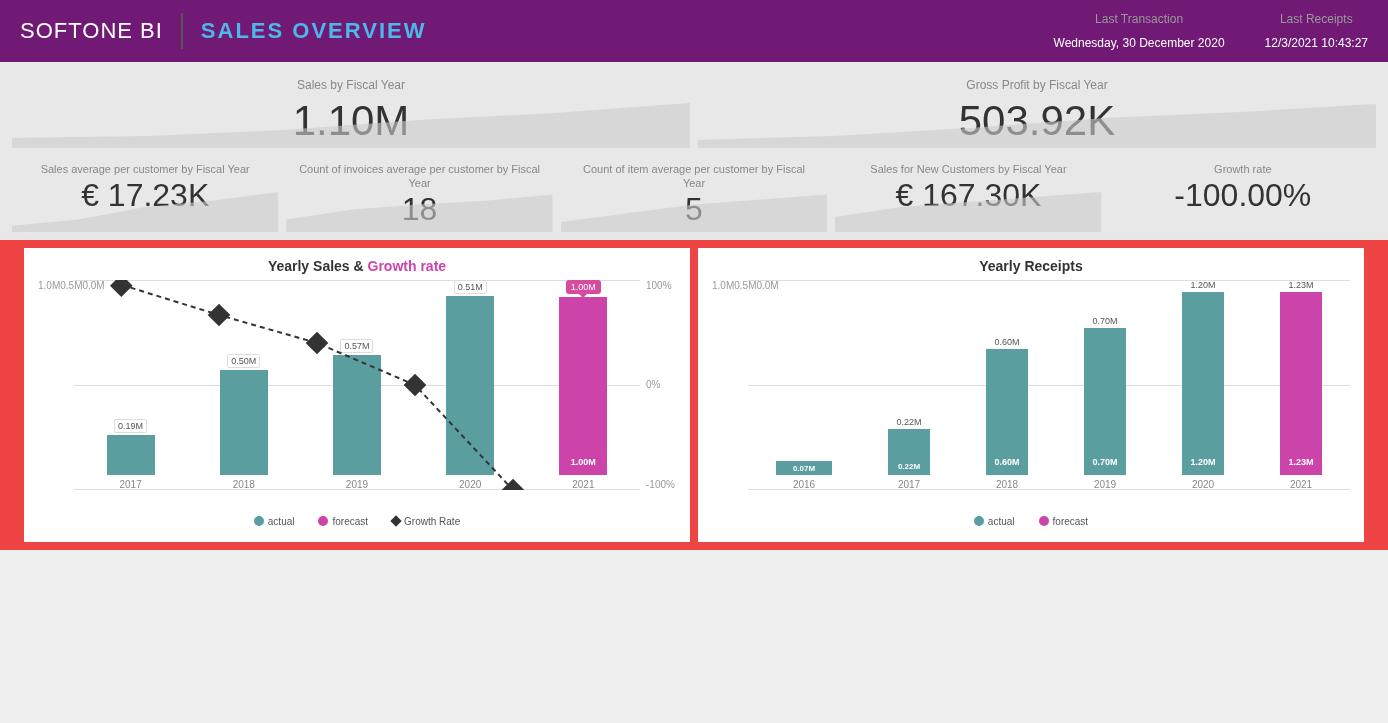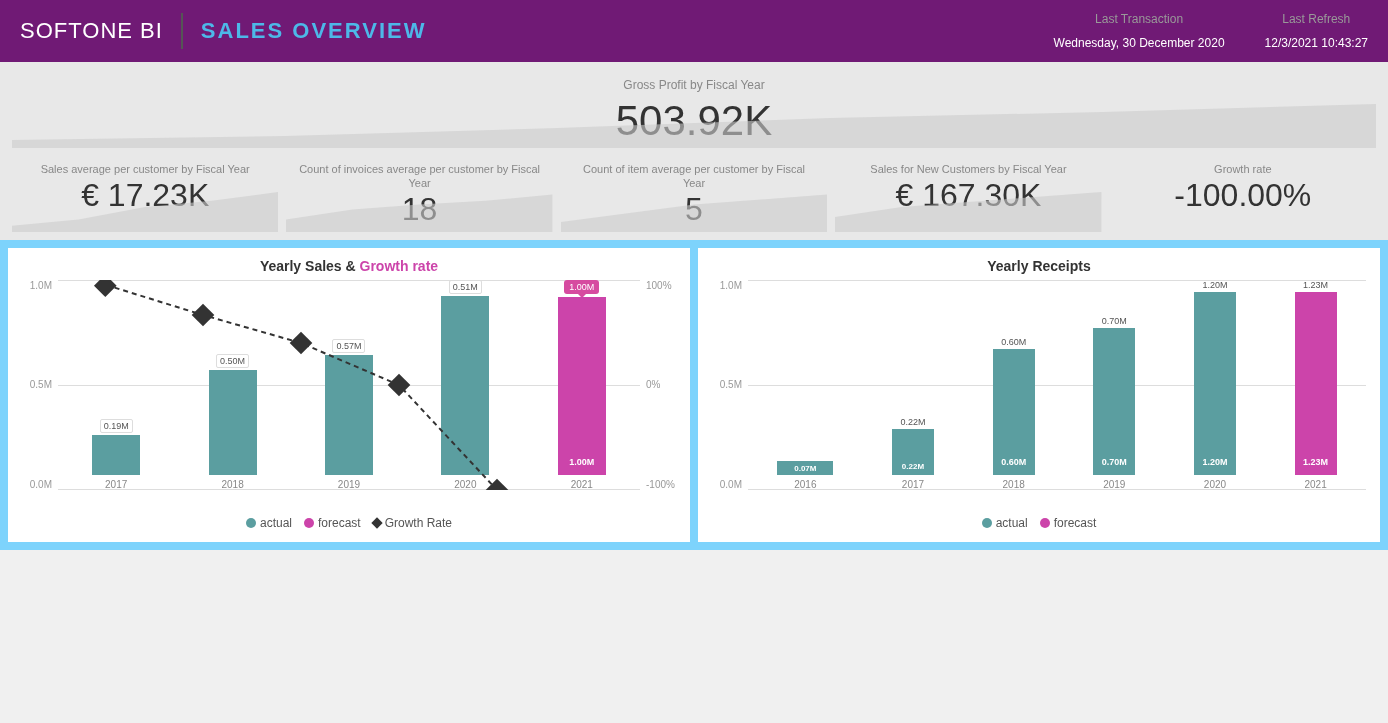--- a/index.html
+++ b/index.html
@@ -99,22 +99,22 @@
       font-weight: 300;
       color: #333;
       text-align: center;
       line-height: 1.1;
     }
 
     
     .charts-section {
       display: flex;
       gap: 8px;
-      padding: 8px 8px;
-      background: #7dd3fc;
+      padding: 8px 24px;
+      background: #ef4444;
       height: 310px;
     }
     .chart-panel {
       background: white;
       flex: 1;
       padding: 10px 14px;
       position: relative;
     }
     .chart-title {
       font-size: 14px;
@@ -122,43 +122,43 @@
       color: #333;
       text-align: center;
       margin-bottom: 6px;
     }
     .chart-title em {
       font-style: normal;
       color: #cc44aa;
     }
     .bar-chart-yaxis {
       display: flex;
-      flex-direction: column;
+      flex-direction: row;
       justify-content: space-between;
       height: 210px;
       padding-right: 6px;
       font-size: 10px;
       color: #999;
       text-align: right;
       width: 36px;
     }
     .bar {
       width: 52px;
     }
     .bar-actual { background: #5b9ea0; }
     .bar-forecast { background: #cc44aa; }
 
     
     .legend {
       display: flex;
       align-items: center;
       justify-content: center;
-      gap: 12px;
+      gap: 24px;
       margin-top: 6px;
-      font-size: 12px;
+      font-size: 10px;
       color: #555;
     }
     .legend-item {
       display: flex;
       align-items: center;
       gap: 4px;
     }
     .legend-dot {
       width: 10px;
       height: 10px;
@@ -207,29 +207,36 @@
   </span>
   <div class="header-divider"></div>
   <span class="header-title">SALES OVERVIEW</span>
   <div class="header-spacer"></div>
   <div class="header-meta">
     <div class="header-meta-block">
       <div class="header-meta-label">Last Transaction</div>
       <div class="header-meta-value">Wednesday, 30 December 2020</div>
     </div>
     <div class="header-meta-block">
-      <div class="header-meta-label">Last Refresh</div>
+      <div class="header-meta-label">Last Receipts</div>
       <div class="header-meta-value">12/3/2021 10:43:27</div>
     </div>
   </div>
 </div>
 
 <div class="kpi-section">
 
   <div class="kpi-row1">
+    <div class="kpi-card">
+      <div class="kpi-label">Sales by Fiscal Year</div>
+      <div class="kpi-value">1.10M</div>
+      <svg class="sparkline-svg" viewBox="0 0 300 50" preserveAspectRatio="none">
+        <polygon points="0,50 0,40 60,38 120,32 180,22 240,15 300,5 300,50" fill="#ccc" opacity="0.6"></polygon>
+      </svg>
+    </div>
     <div class="kpi-card">
       <div class="kpi-label">Gross Profit by Fiscal Year</div>
       <div class="kpi-value">503.92K</div>
       <svg class="sparkline-svg" viewBox="0 0 300 50" preserveAspectRatio="none">
         <polygon points="0,50 0,42 60,38 120,30 180,20 240,14 300,6 300,50" fill="#ccc" opacity="0.6"></polygon>
       </svg>
     </div>
   </div>
 
   <div class="kpi-row2">

